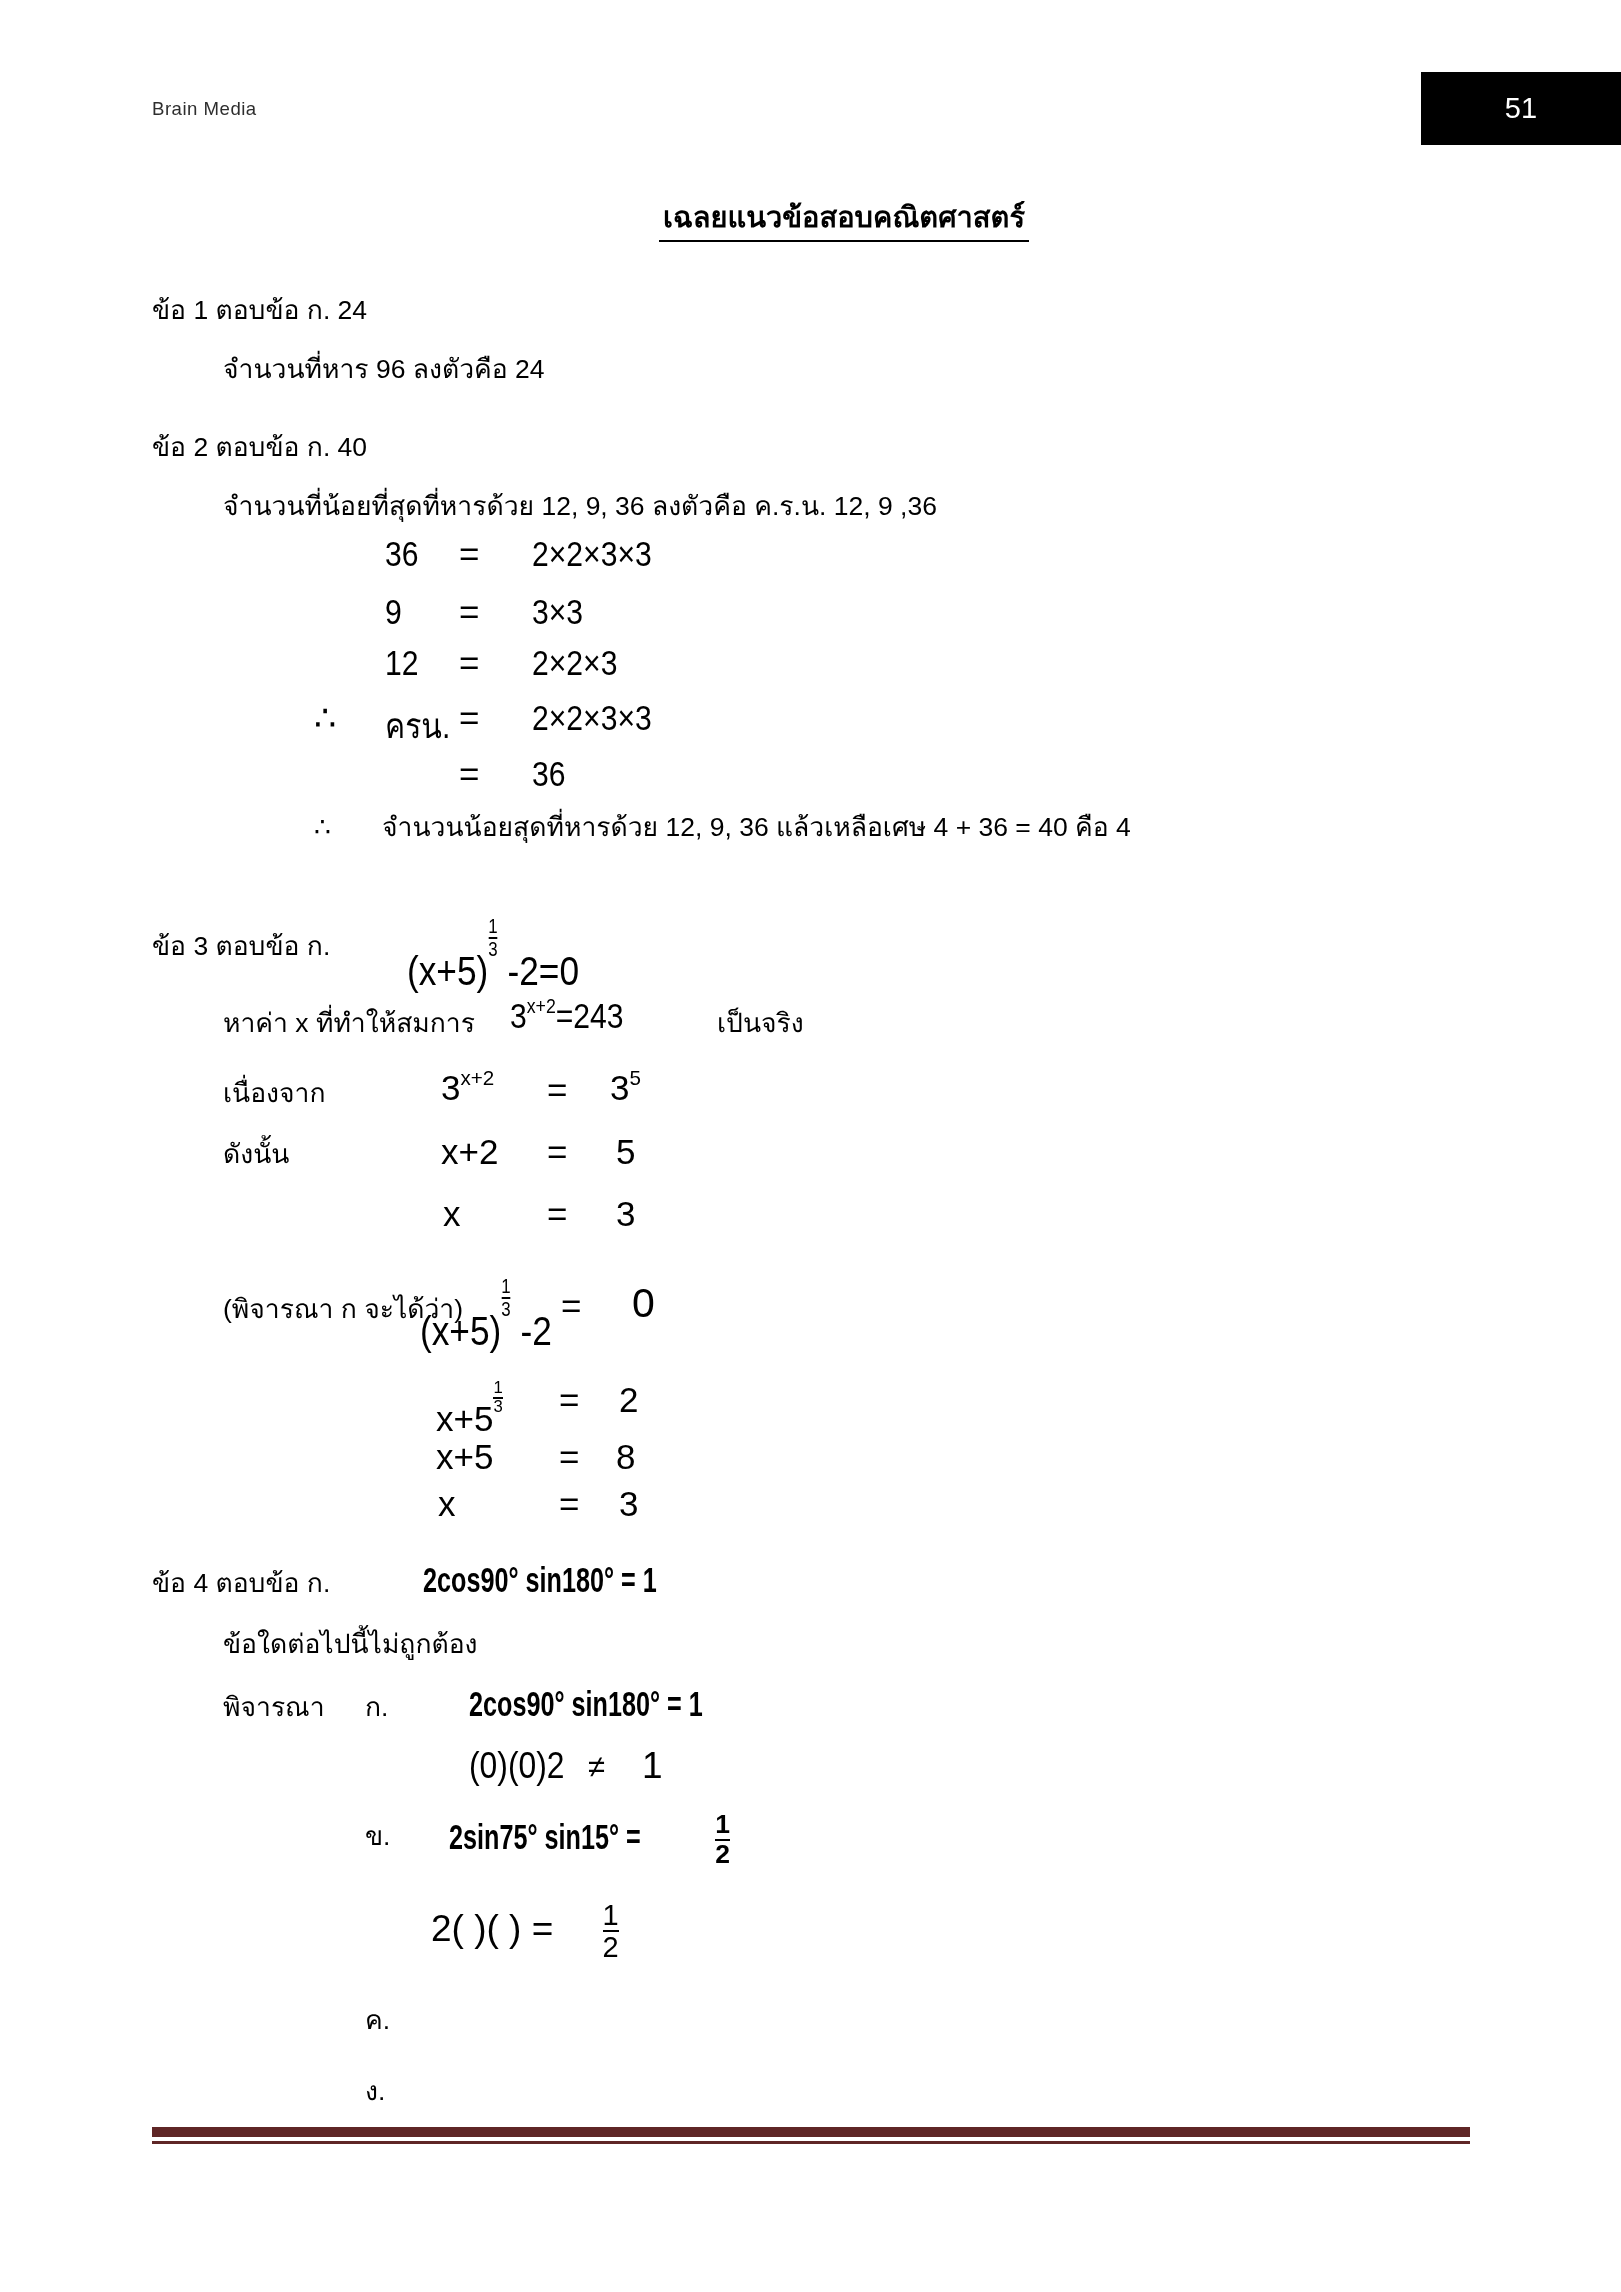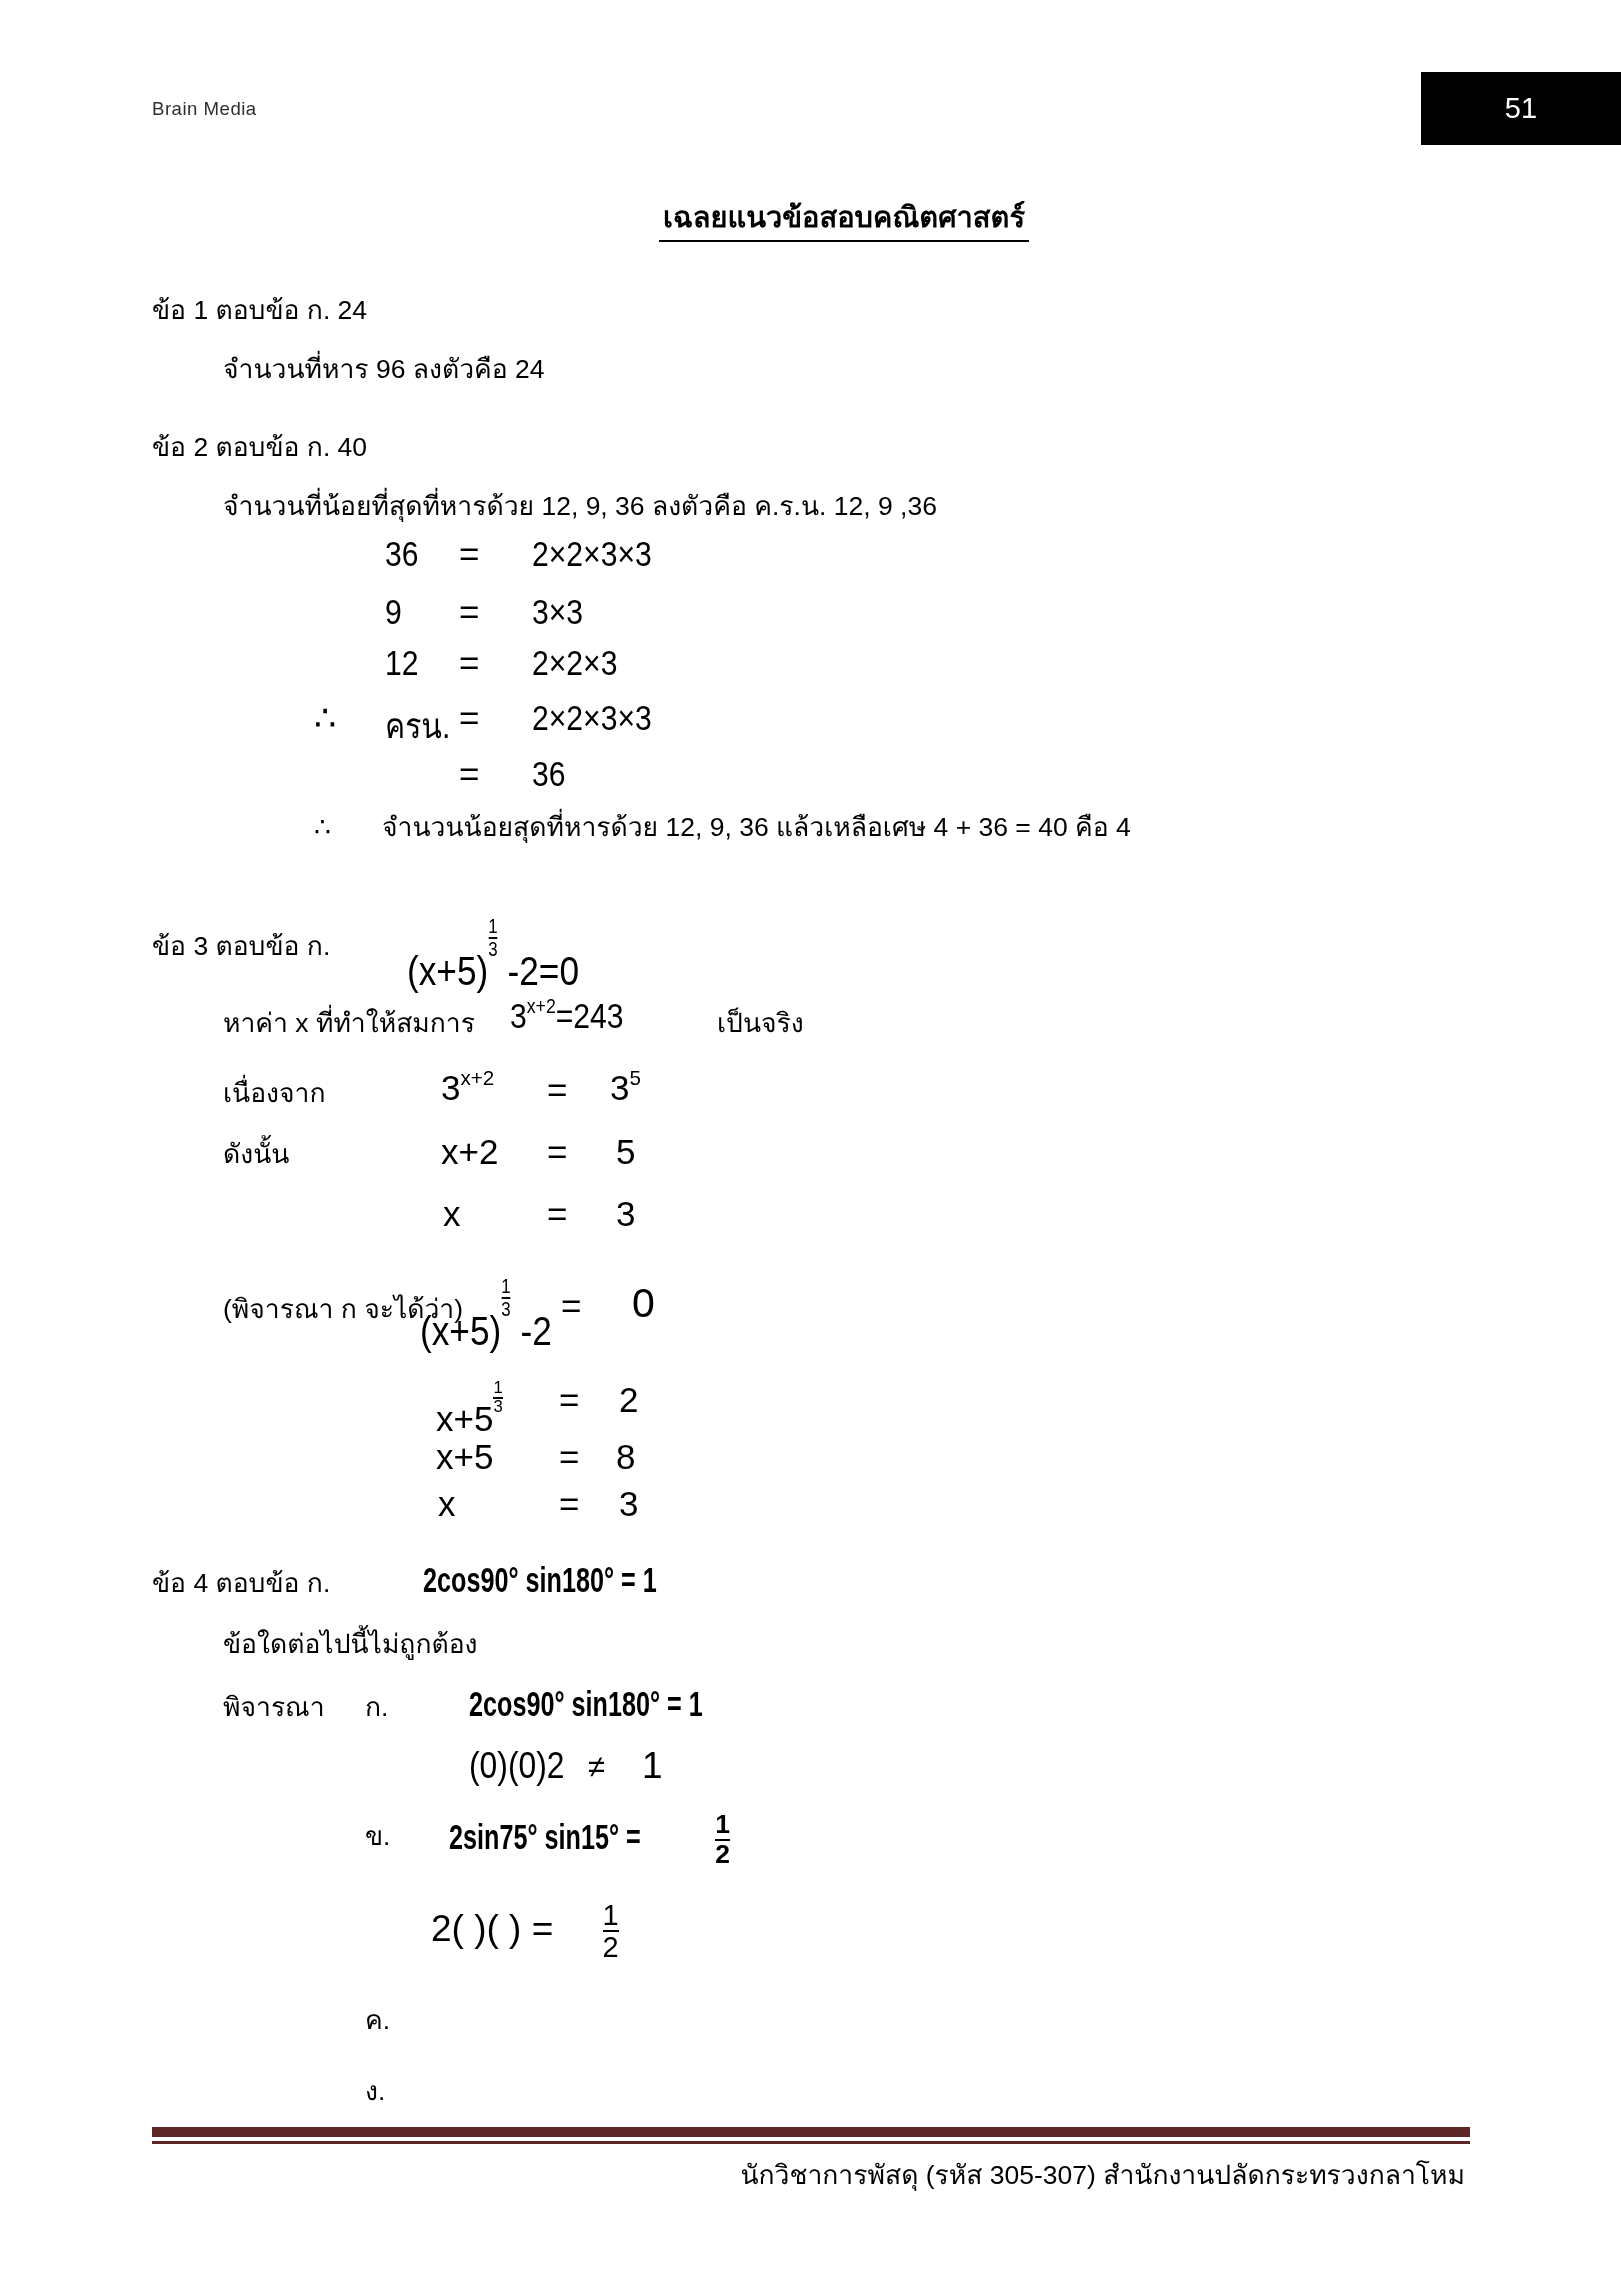--- a/index.html
+++ b/index.html
@@ -160,16 +160,15 @@
   </div>
 
   <div class="abs th" style="left:365px;top:2003px;">ค.</div>
 
   <div class="abs th" style="left:365px;top:2074px;">ง.</div>
 
   <div class="abs" style="left:152px;top:2127px;width:1318px;">
     <div class="rule-thick"></div>
     <div class="rule-thin"></div>
   </div>
-  <div class="abs ftr" style="left:152px;top:2154px;width:1313px;text-align:right;">นักวิชาการพัสดุ (รหัส 305-307) สำนักงานปลัดกระทรวงกลาโหม</div>
 
 </div>
 
 
 </body></html>

